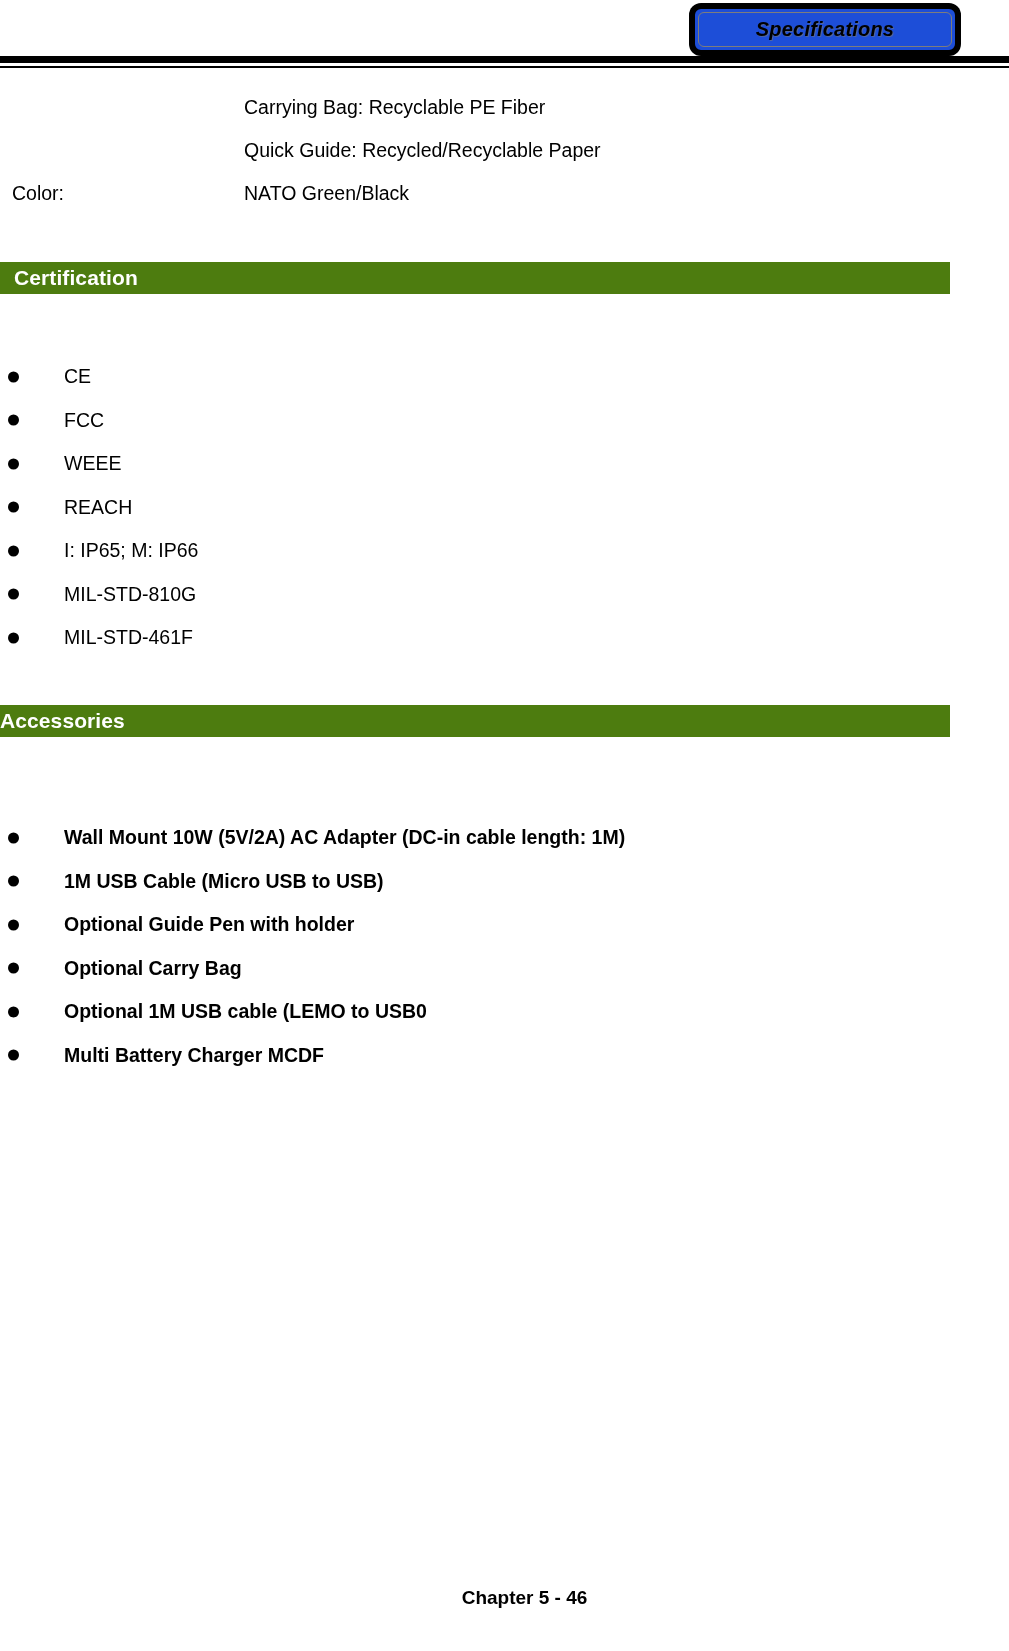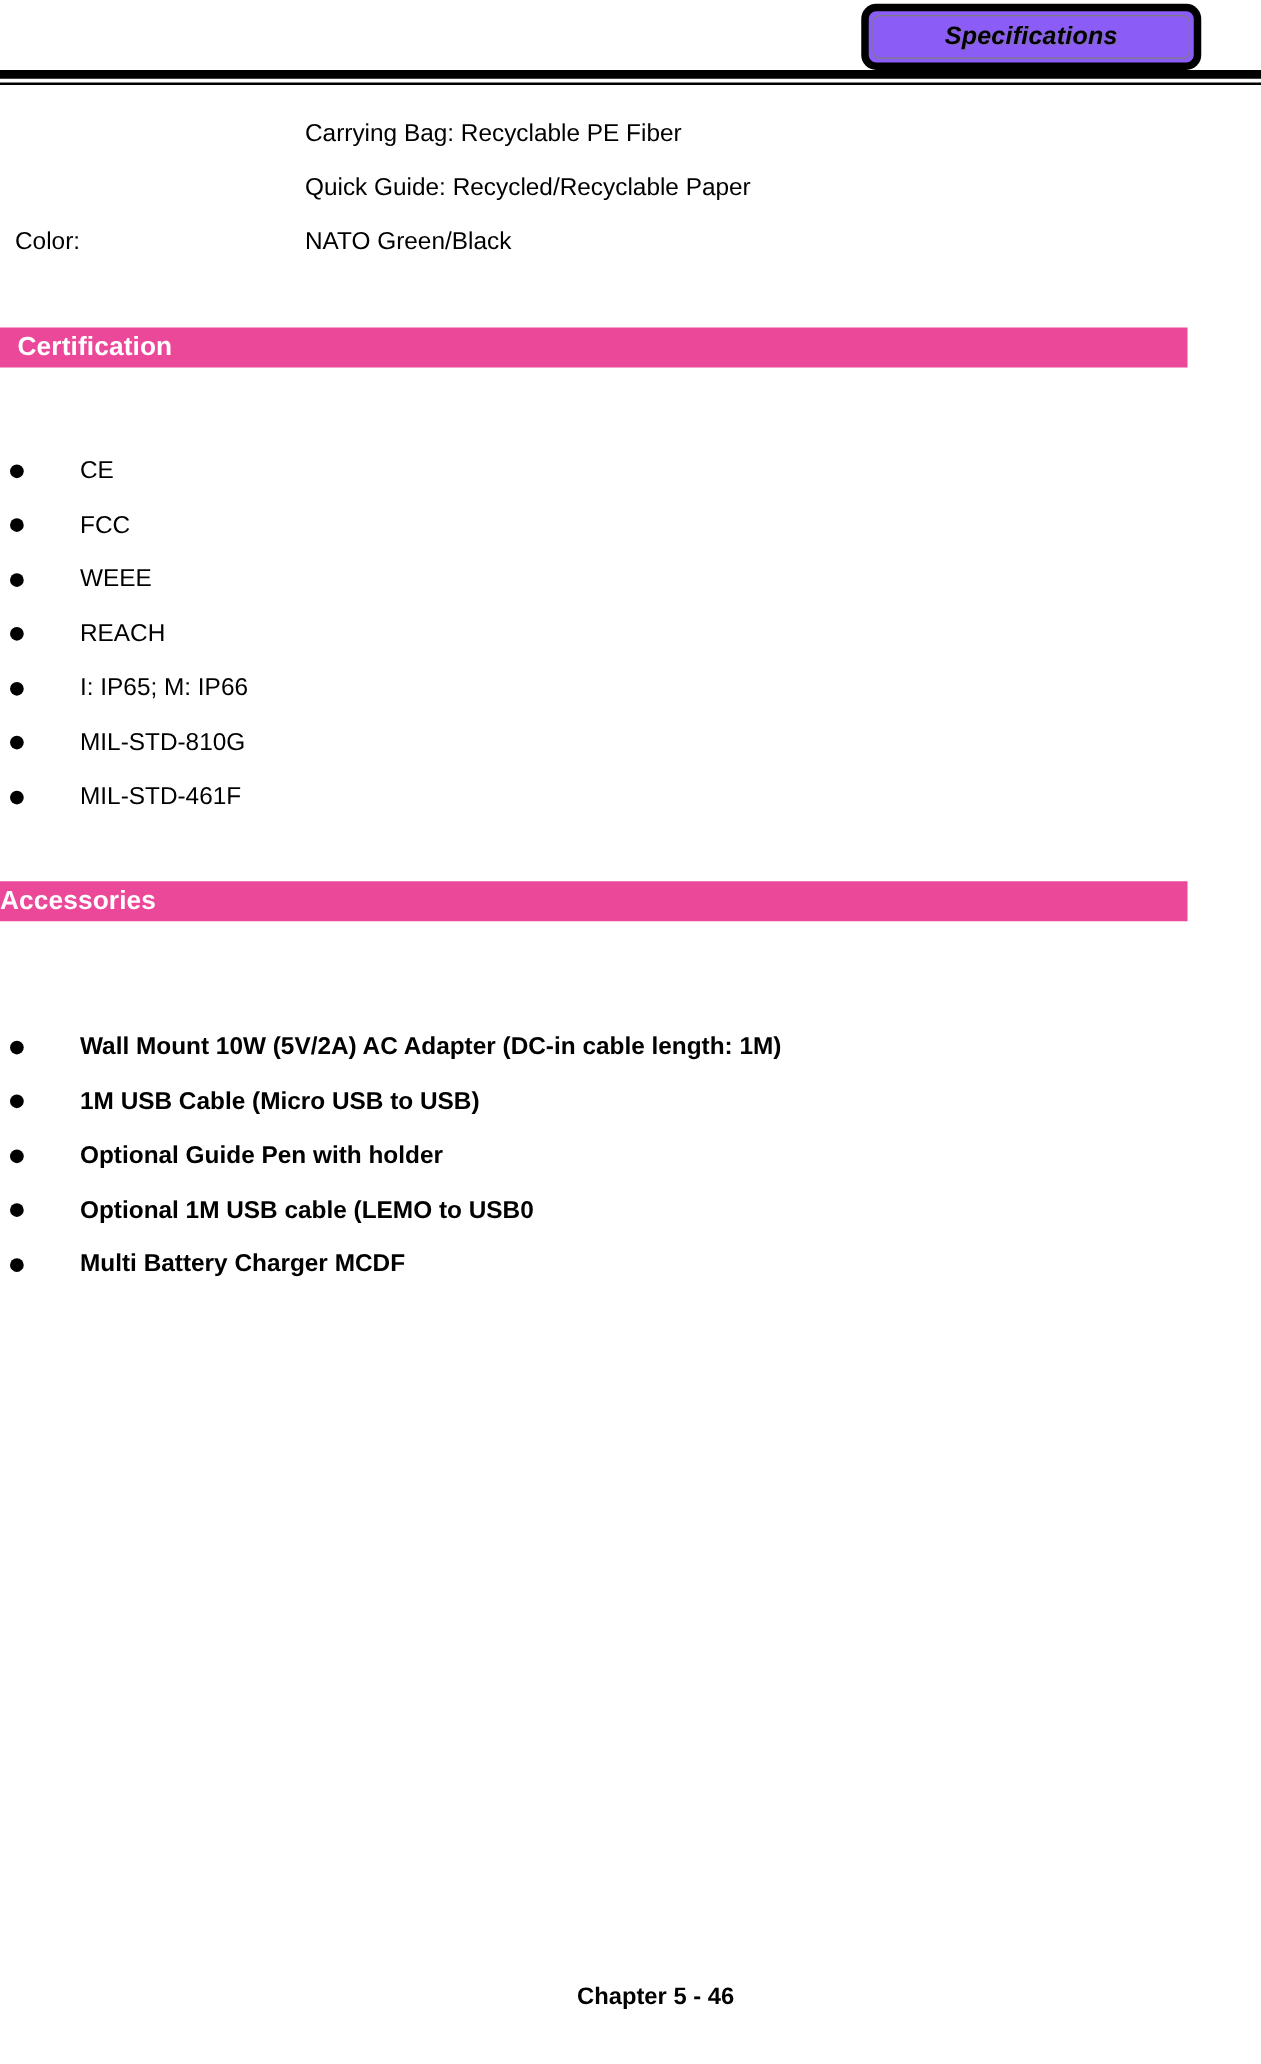--- a/index.html
+++ b/index.html
@@ -24,21 +24,21 @@
     width: 1009px;
     height: 72px;
   }
   .header-tab {
     position: absolute;
     left: 690px;
     top: 4px;
     width: 270px;
     height: 51px;
     box-sizing: border-box;
-    background: #8b5cf6;
+    background: #1d4ed8;
     border: 5px solid #000000;
     border-radius: 11px;
     box-shadow: 0 0 0 1px #000000;
     display: flex;
     align-items: center;
     justify-content: center;
   }
   .header-tab-inner {
     position: absolute;
     left: 3px;
@@ -104,21 +104,21 @@
     line-height: 43px;
     color: #000000;
   }
 
   
   .section-bar {
     position: absolute;
     left: 0;
     width: 950px;
     height: 32px;
-    background: #ec4899;
+    background: #4d7c0f;
     display: flex;
     align-items: center;
   }
   .section-bar.indented .section-title {
     padding-left: 14px;
   }
   .section-title {
     color: #ffffff;
     font-size: 21px;
     font-weight: bold;
@@ -255,20 +255,24 @@
   <li class="bullet-item">
     <span class="bullet-dot"></span>
     <span class="bullet-text">1M USB Cable (Micro USB to USB)</span>
   </li>
   <li class="bullet-item">
     <span class="bullet-dot"></span>
     <span class="bullet-text">Optional Guide Pen with holder</span>
   </li>
   <li class="bullet-item">
     <span class="bullet-dot"></span>
+    <span class="bullet-text">Optional Carry Bag</span>
+  </li>
+  <li class="bullet-item">
+    <span class="bullet-dot"></span>
     <span class="bullet-text">Optional 1M USB cable (LEMO to USB0</span>
   </li>
   <li class="bullet-item">
     <span class="bullet-dot"></span>
     <span class="bullet-text">Multi Battery Charger MCDF</span>
   </li>
 </ul>
 
 <div class="footer">
   <span class="footer-text">Chapter 5 - 46</span>

